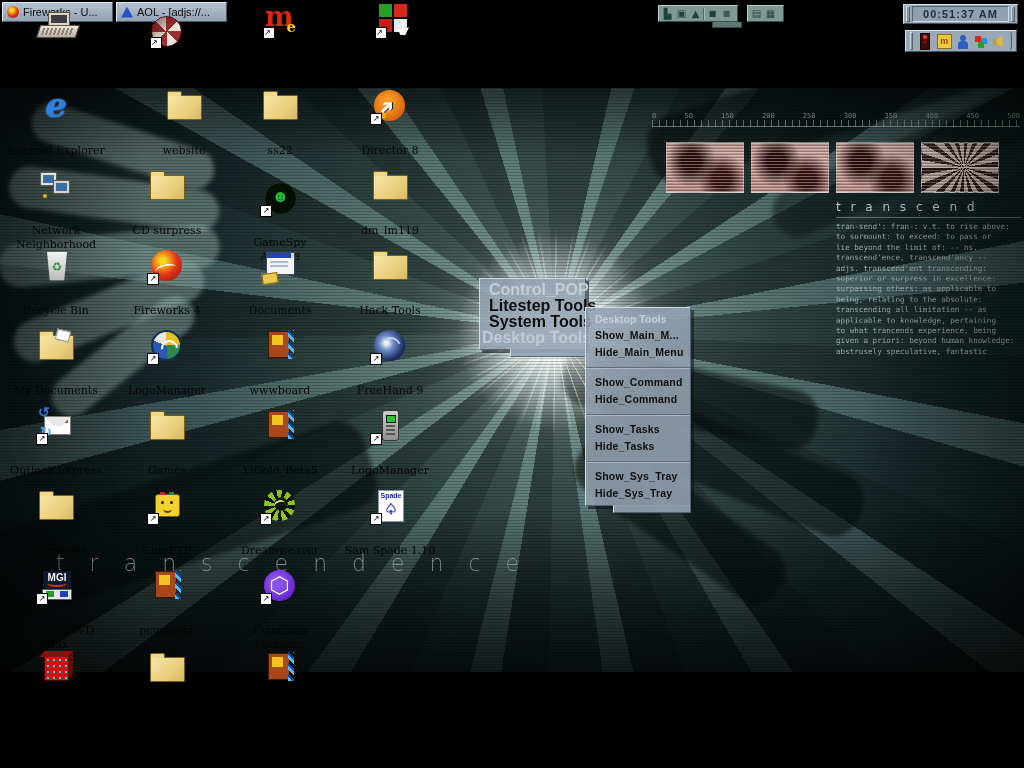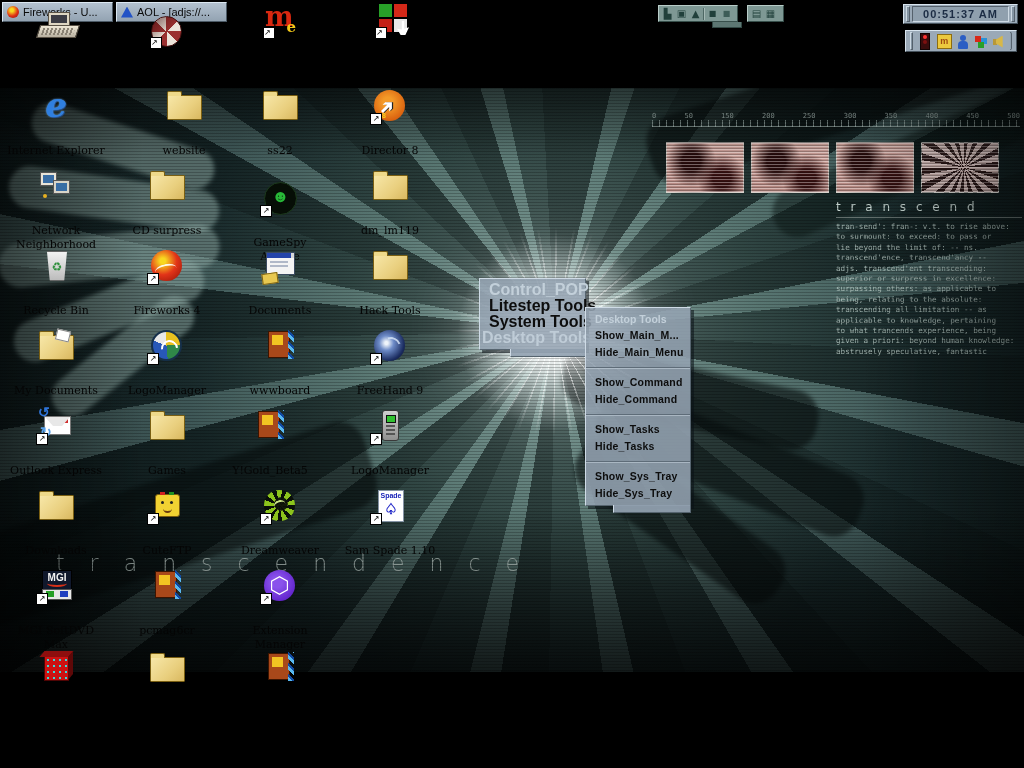--- a/index.html
+++ b/index.html
@@ -479,21 +479,21 @@
       <span class="sc"></span>
     </div>
   <div class="lbl">Outlook Express</div>
 </div>
 <div class="dicon" style="left:117px;top:408px">
   <div class="ico">
       <span class="i-folder"></span>
     </div>
   <div class="lbl">Games</div>
 </div>
-<div class="dicon" style="left:220px;top:408px">
+<div class="dicon" style="left:230px;top:408px">
   <div class="ico">
       <span class="i-zip"></span>
     </div>
   <div class="lbl">Y!Gold_Beta5</div>
 </div>
 <div class="dicon" style="left:340px;top:408px">
   <div class="ico">
       <span class="i-phone"></span>
       <span class="sc"></span>
     </div>

